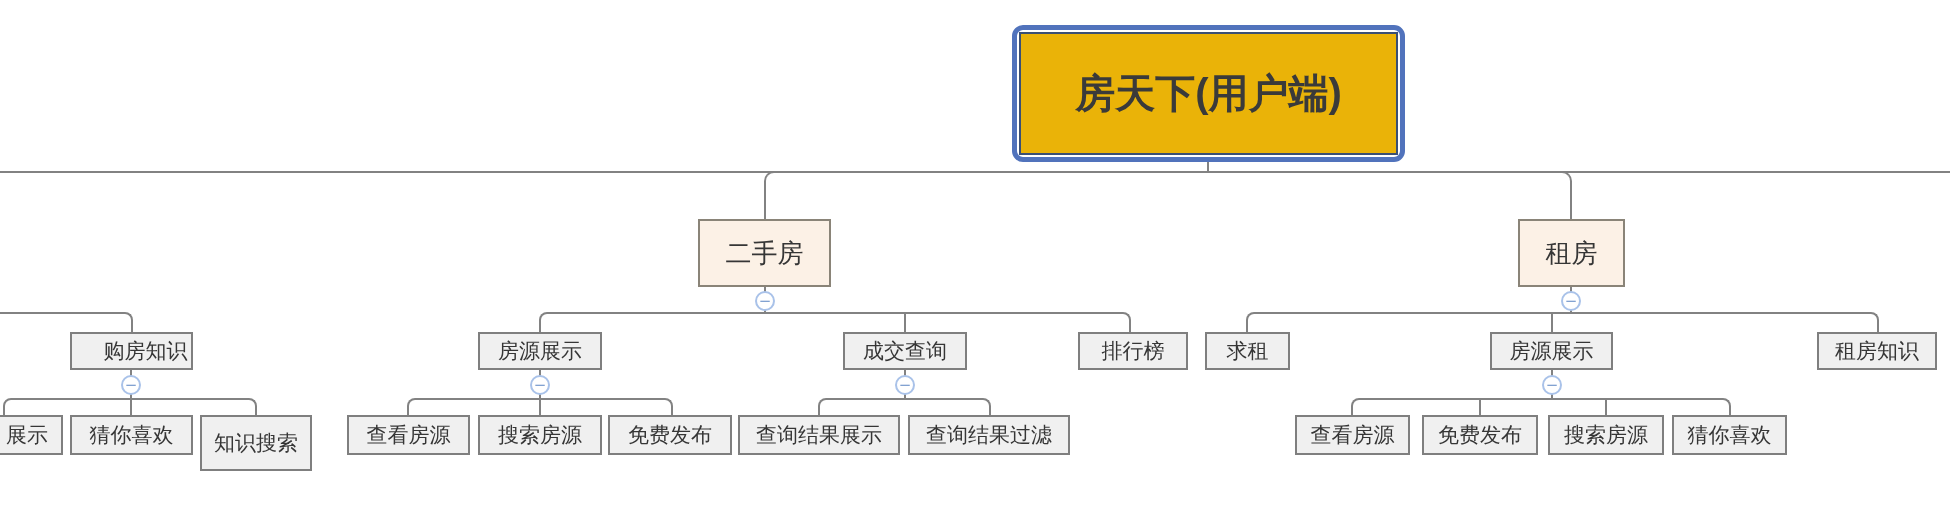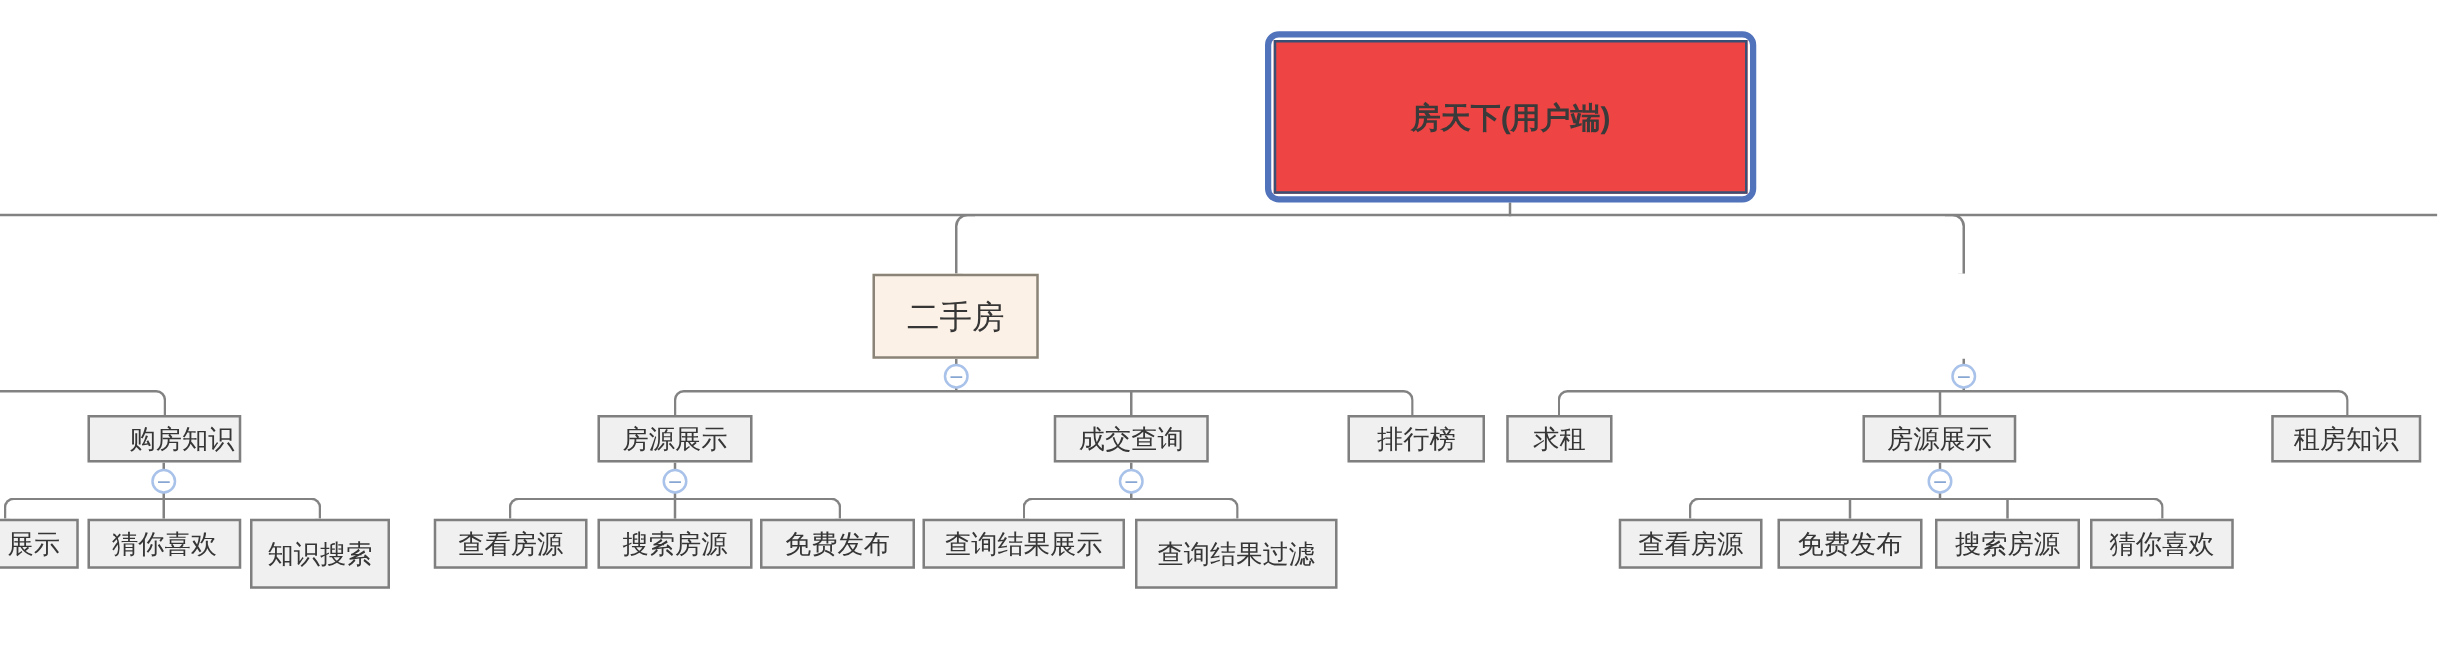--- a/index.html
+++ b/index.html
@@ -23,22 +23,22 @@
         color:#363636;display:flex;align-items:center;justify-content:center;
         font-size:21px;white-space:nowrap;z-index:2;cursor:default;font-family:Liberation Mono, monospace;}
   .lvl2{background:#fcf1e6;border-color:#8a8478;font-size:26px;}
   .clip-right{justify-content:flex-end;padding-right:13px;}
 
   
   .root-ring{position:absolute;left:1012px;top:25px;width:393px;height:137px;
         border:5px solid #5173bc;border-radius:11px;background:#ffffff;
         box-sizing:border-box;padding:2px;z-index:2;}
   .root-inner{width:100%;height:100%;box-sizing:border-box;border:2px solid #3a4f74;
-        background:#ef4444;display:flex;align-items:center;justify-content:center;
-        font-size:24px;font-weight:bold;color:#3a3a3a;white-space:nowrap;}
+        background:#eab308;display:flex;align-items:center;justify-content:center;
+        font-size:40px;font-weight:bold;color:#3a3a3a;white-space:nowrap;}
 
   
   .collapse{position:absolute;width:20px;height:20px;border-radius:50%;
         border:2px solid #a9c2e9;background:#ffffff;box-sizing:border-box;
         display:flex;align-items:center;justify-content:center;
         color:#7d9ecf;font-size:15px;line-height:1;z-index:3;cursor:pointer;
         font-family:"DejaVu Sans",sans-serif;}
 </style>
 </head>
 <body>
@@ -75,39 +75,40 @@
   <div class="v-line" style="left:1551px;top:370px;height:29px;"></div>
   <div class="arch" style="left:1351px;top:398px;width:380px;height:17px;"></div>
   <div class="v-line" style="left:1479px;top:399px;height:16px;"></div>
   <div class="v-line" style="left:1605px;top:399px;height:16px;"></div>
 
   <div class="root-ring">
     <div class="root-inner">房天下(用户端)</div>
   </div>
 
   <div class="node lvl2" style="left:698px;top:219px;width:133px;height:68px;">二手房</div>
+  <div class="node lvl2" style="left:1518px;top:219px;width:107px;height:68px;">租房</div>
 
   <div class="node" style="left:70px;top:332px;width:123px;height:38px;padding-left:28px;">购房知识</div>
   <div class="node" style="left:478px;top:332px;width:124px;height:38px;">房源展示</div>
   <div class="node" style="left:843px;top:332px;width:124px;height:38px;">成交查询</div>
   <div class="node" style="left:1078px;top:332px;width:110px;height:38px;">排行榜</div>
   <div class="node" style="left:1205px;top:332px;width:85px;height:38px;">求租</div>
   <div class="node" style="left:1490px;top:332px;width:123px;height:38px;">房源展示</div>
   <div class="node" style="left:1817px;top:332px;width:120px;height:38px;text-align:right;">租房知识</div>
 
   <div class="node clip-right" style="left:-55px;top:415px;width:118px;height:40px;">展示</div>
   <div class="node" style="left:70px;top:415px;width:123px;height:40px;">猜你喜欢</div>
   <div class="node" style="left:200px;top:415px;width:112px;height:56px;">知识搜索</div>
 
   <div class="node" style="left:347px;top:415px;width:123px;height:40px;">查看房源</div>
   <div class="node" style="left:478px;top:415px;width:124px;height:40px;">搜索房源</div>
   <div class="node" style="left:608px;top:415px;width:124px;height:40px;">免费发布</div>
 
   <div class="node" style="left:738px;top:415px;width:162px;height:40px;">查询结果展示</div>
-  <div class="node" style="left:908px;top:415px;width:162px;height:56px;">查询结果过滤</div>
+  <div class="node" style="left:908px;top:415px;width:162px;height:40px;">查询结果过滤</div>
 
   <div class="node" style="left:1295px;top:415px;width:115px;height:40px;">查看房源</div>
   <div class="node" style="left:1422px;top:415px;width:116px;height:40px;">免费发布</div>
   <div class="node" style="left:1548px;top:415px;width:116px;height:40px;">搜索房源</div>
   <div class="node" style="left:1672px;top:415px;width:115px;height:40px;">猜你喜欢</div>
 
   <div class="collapse" style="left:755px;top:291px;">
       <span>−</span>
     </div>
   <div class="collapse" style="left:1561px;top:291px;">

